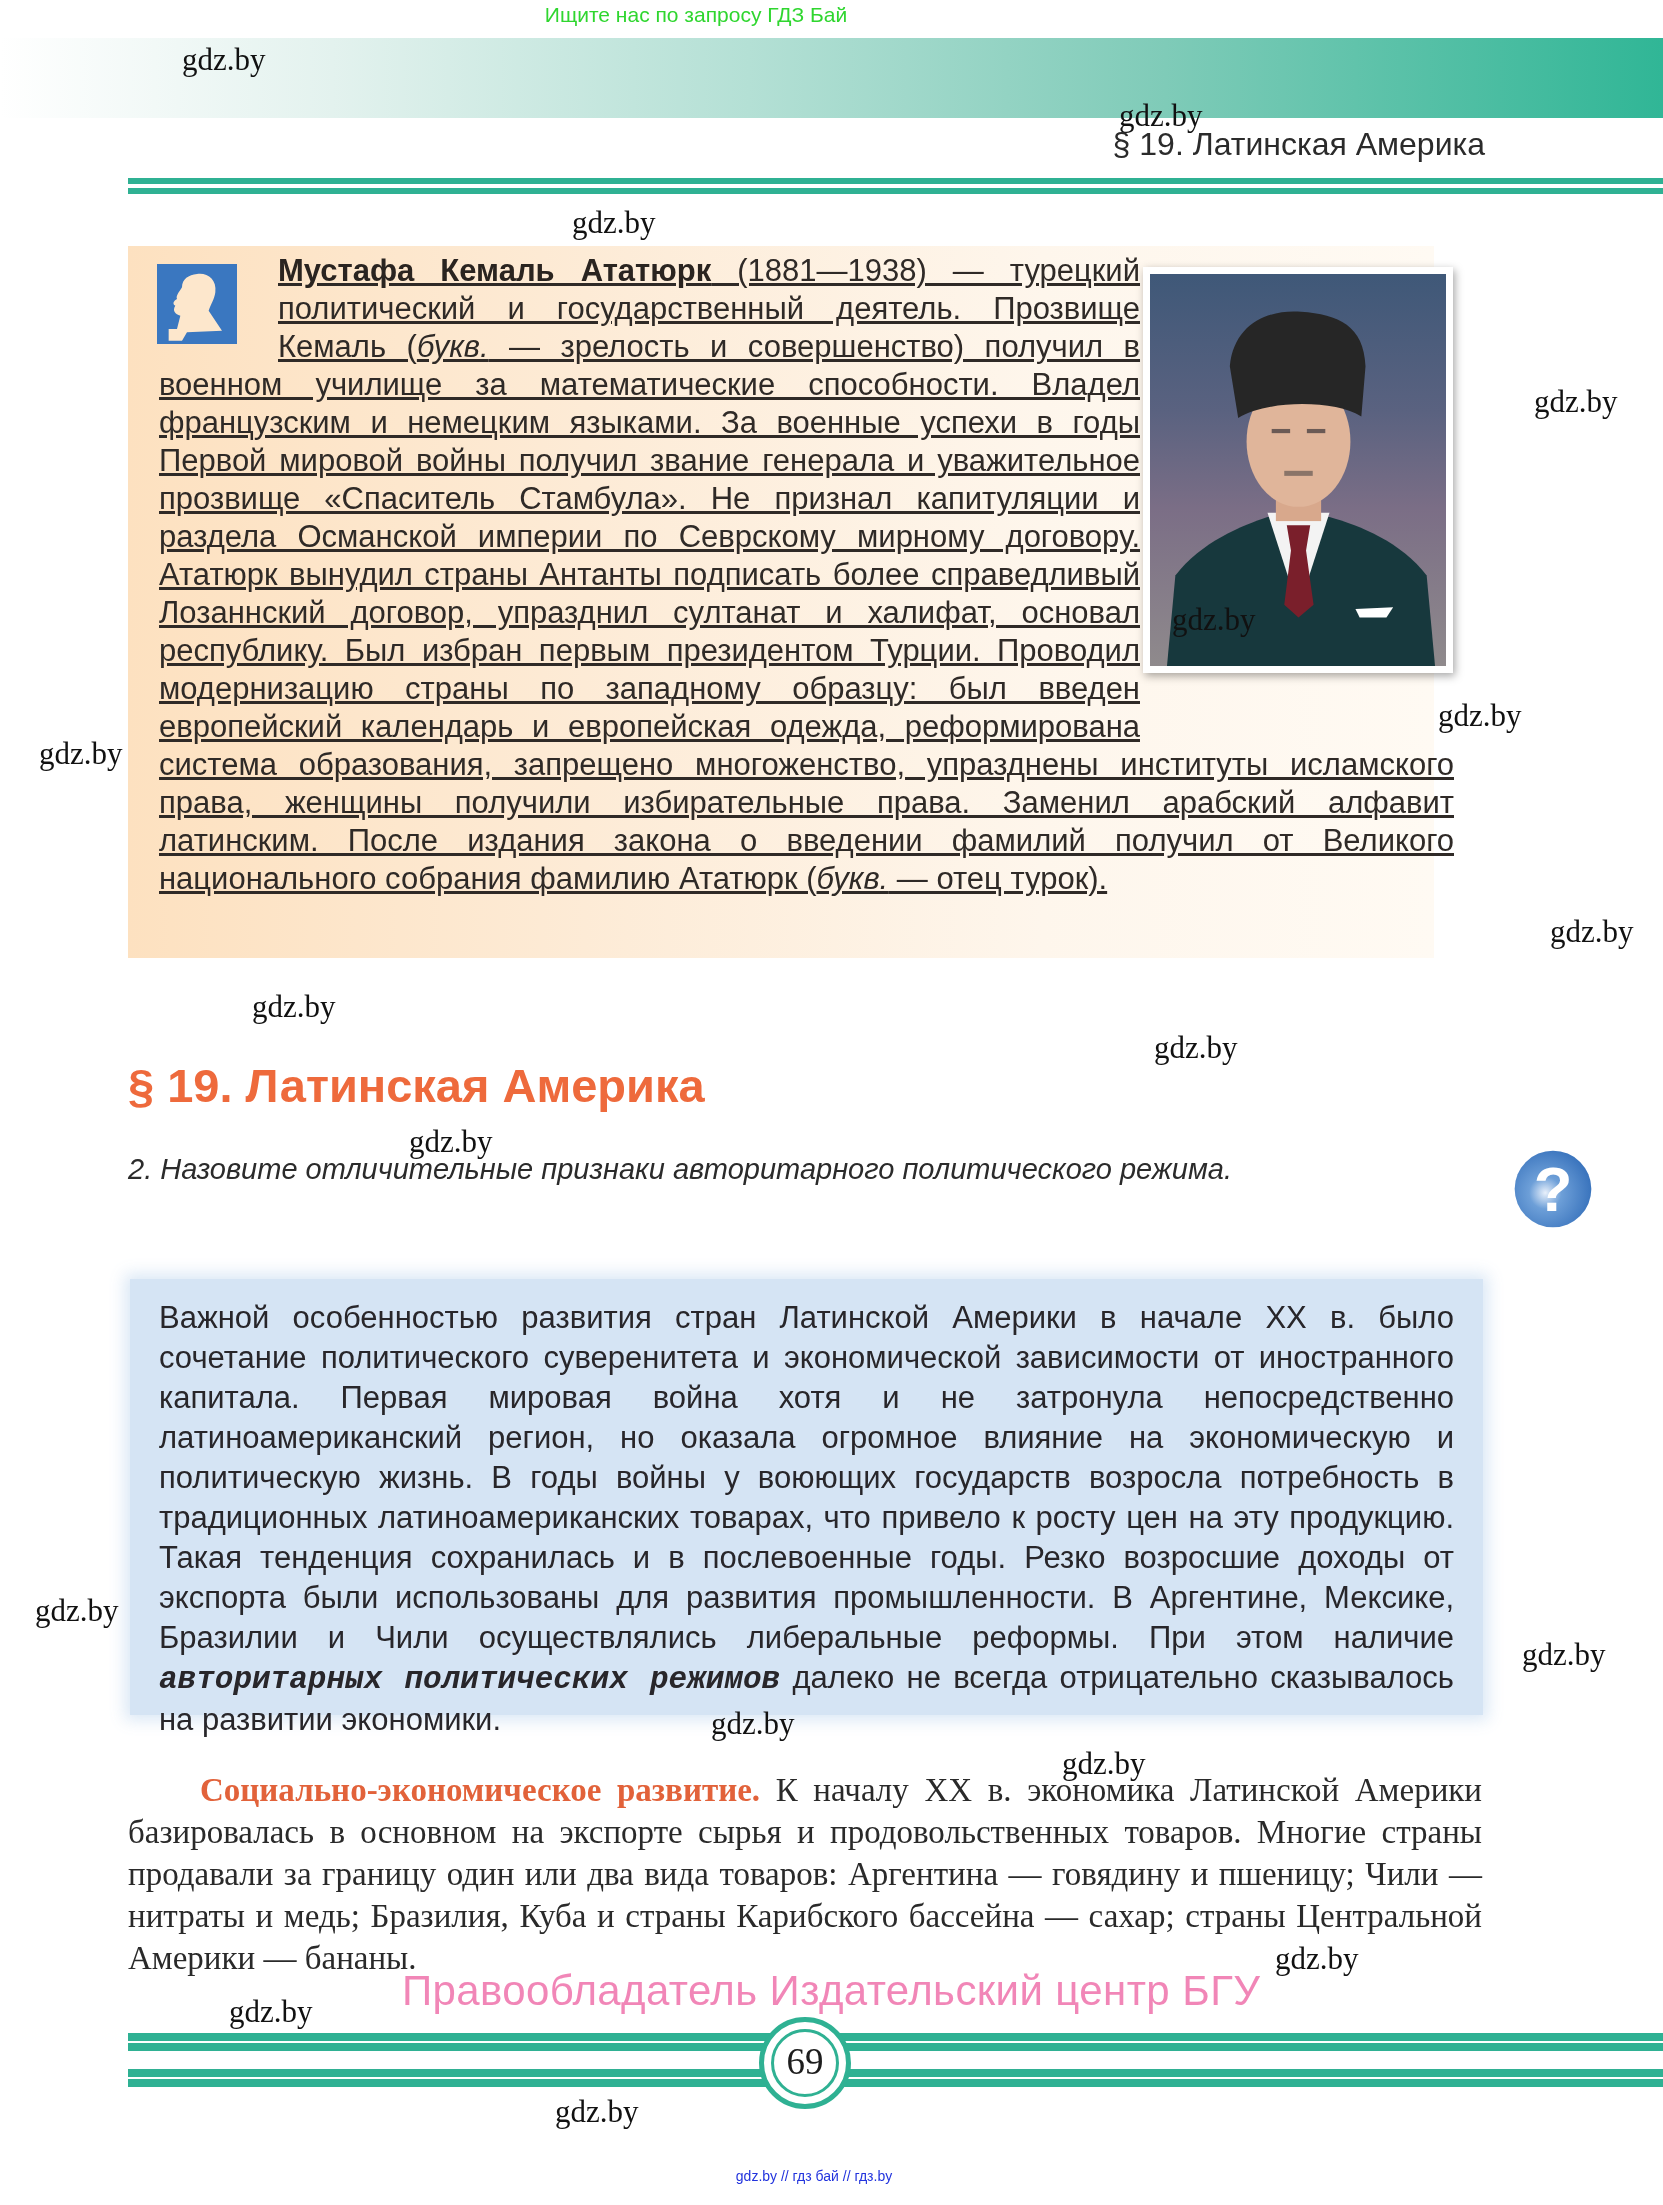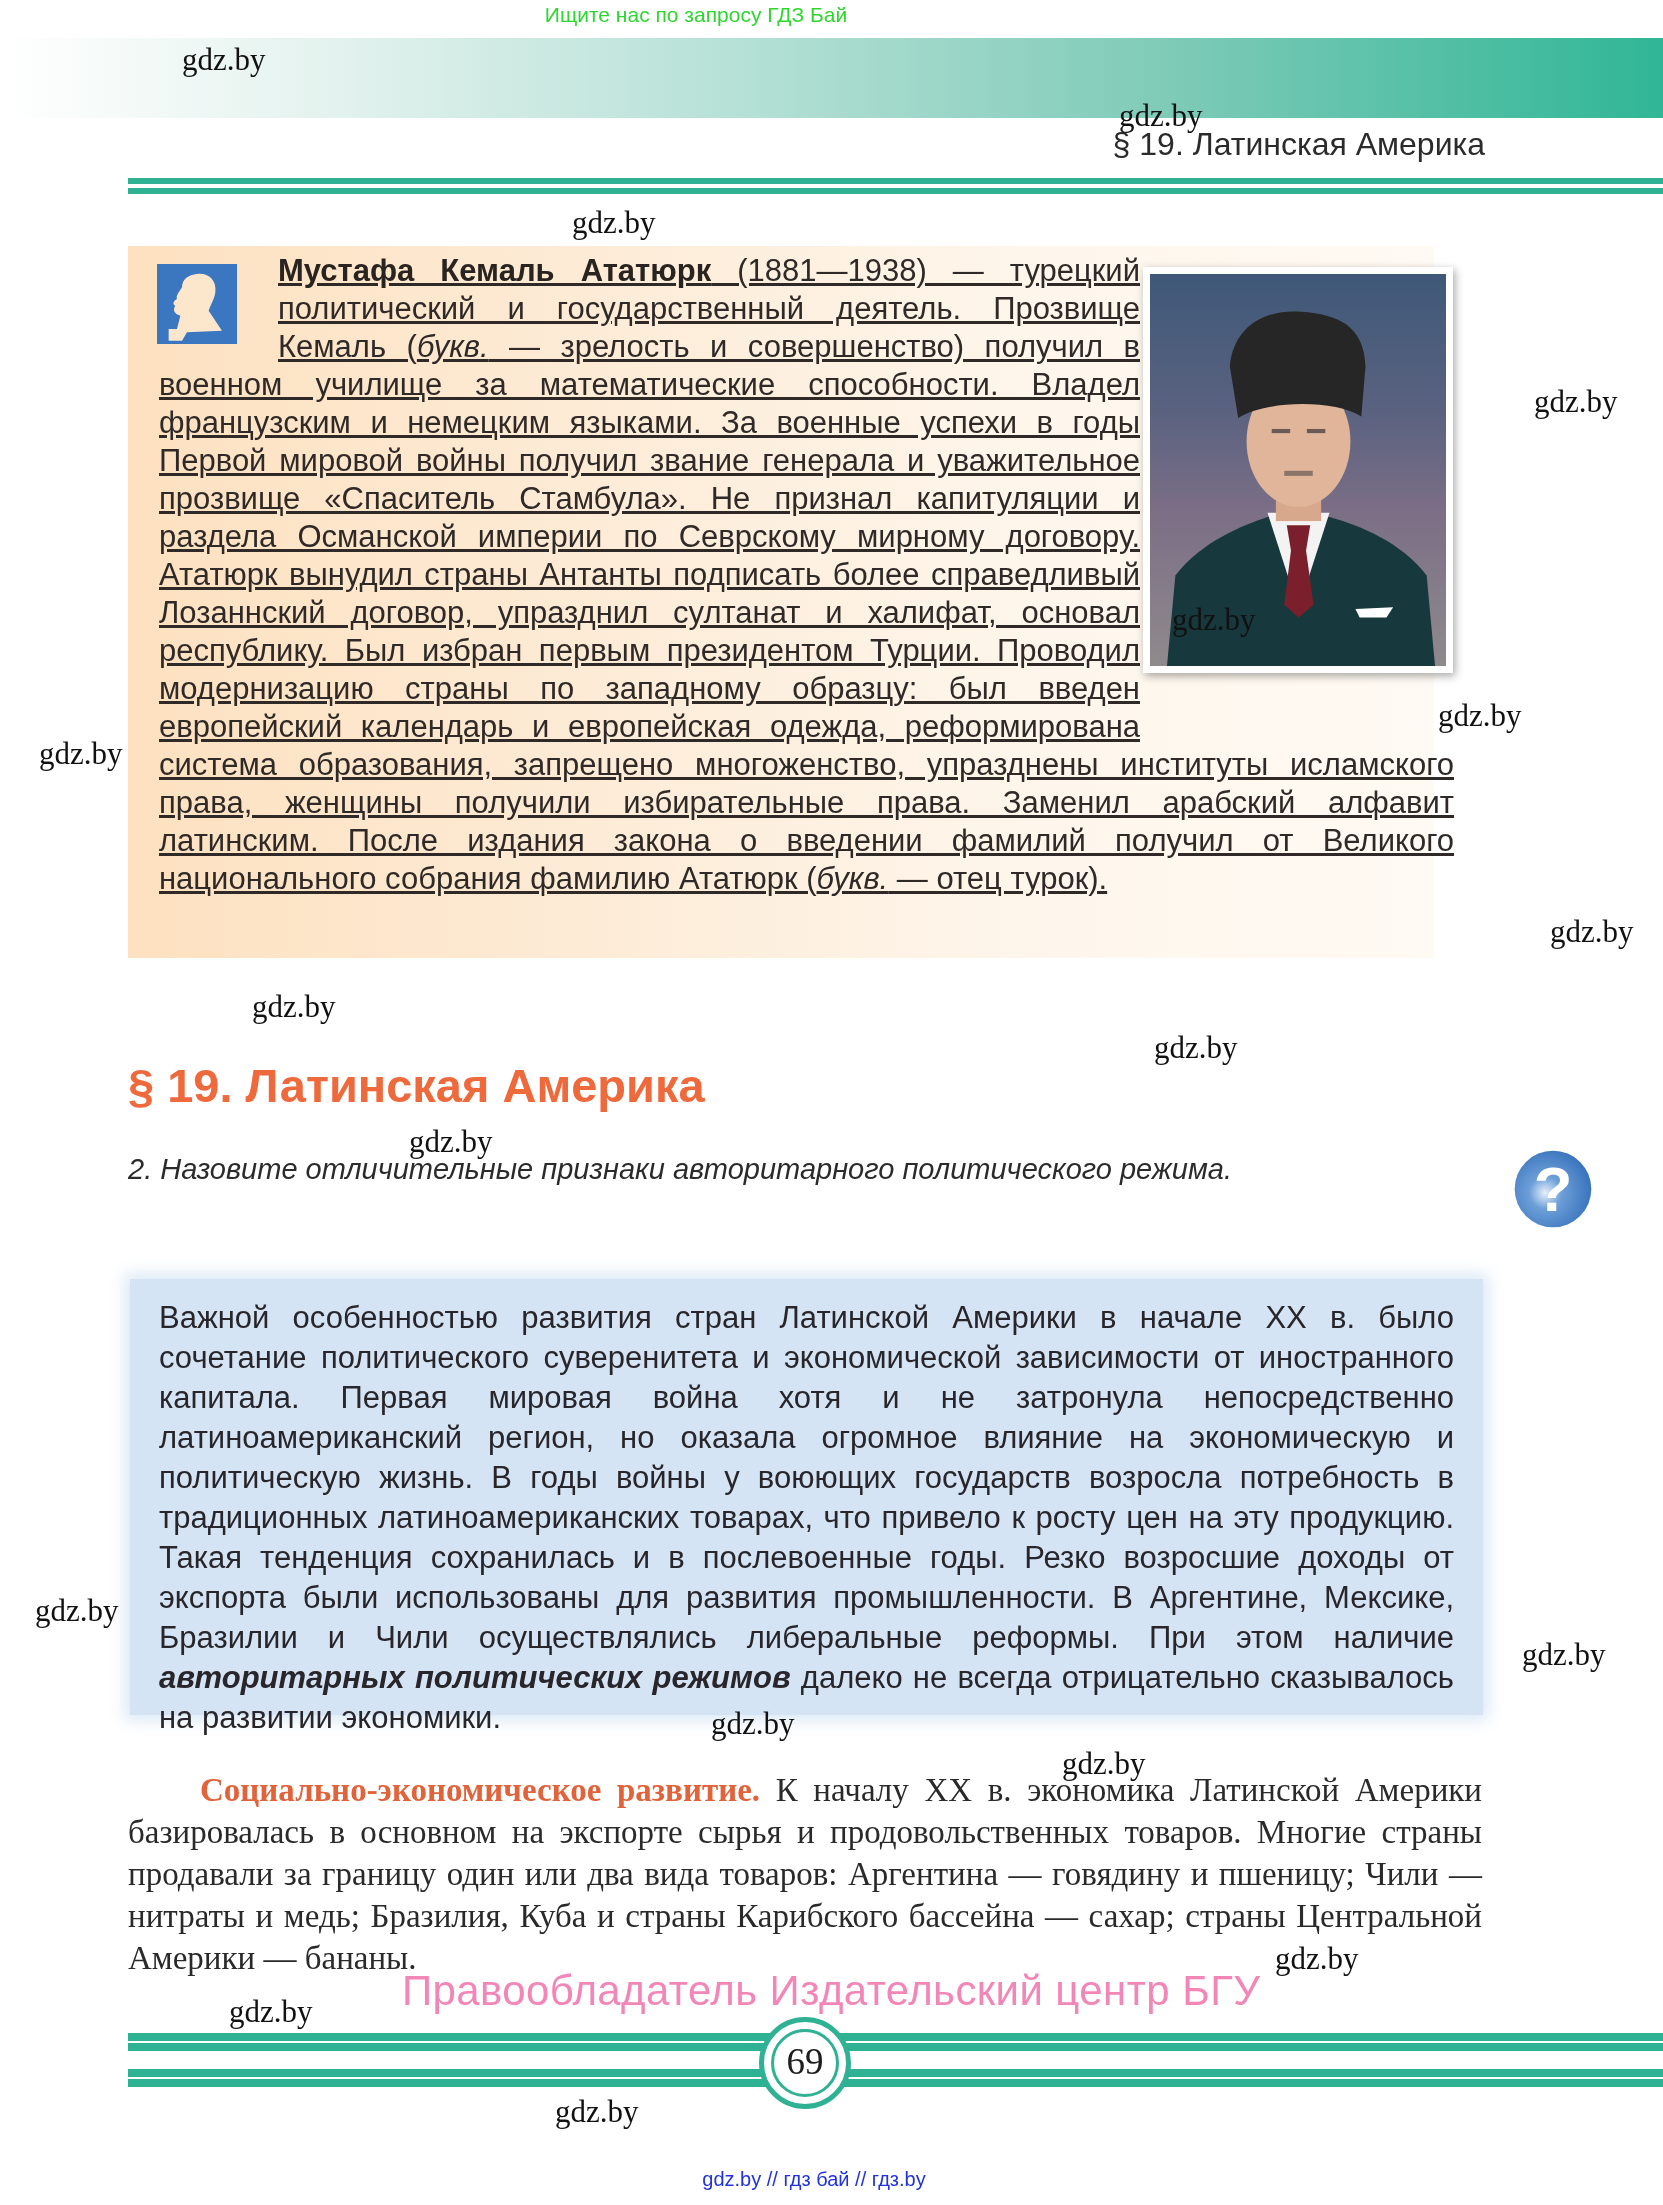--- a/index.html
+++ b/index.html
@@ -25,34 +25,34 @@
   .portrait { left:1143px; top:267px; width:310px; height:406px; background:#fff;
          box-shadow:1.7px 3.4px 8.4px rgba(0,0,0,0.35); }
   .portrait-inner { position:absolute; left:6.7px; top:6.7px; right:6.7px; bottom:6.7px; overflow:hidden;
          background:linear-gradient(180deg,#3f5878 0%,#5a6280 35%,#7b6e86 60%,#8f8a8c 100%); }
   .main-heading { left:128px; top:1058px; font-size:47px; font-weight:bold; color:#ee6a3c; }
   .questions { left:128px; top:1149px; width:1358px; font-size:29px; line-height:40px; font-style:italic; color:#2b2b2b; }
   .q-icon { left:1513px; top:1149px; width:80px; height:80px; }
   .intro-box { left:130px; top:1279px; width:1353px; height:436px; background:#d5e4f4;
          box-shadow:0 0 15px 5px rgba(213,228,244,0.9); }
   .intro-text { left:159px; top:1298px; width:1295px; font-size:31px; line-height:40px; text-align:justify; color:#28262a; }
-  .intro-text b { font-style:italic; }
+  .intro-text b { font-style:italic;font-family:Liberation Mono, monospace; }
   .para { left:128px; top:1769px; width:1354px; font-family:Liberation Serif, serif; font-size:33px;
          line-height:42px; text-align:justify; color:#2a2a2a; }
   .para .lead { color:#e2623a; font-weight:bold; }
   .para .indent { display:inline-block; width:72px; }
   .footer-rule { height:7.5px; background:#2fb193; }
   .page-circle { left:759px; top:2017px; width:92px; height:92px; border-radius:50%; background:#fff;
          border:5.9px solid #2fb193; box-sizing:border-box; }
   .page-circle-inner { position:absolute; left:6.7px; top:6.7px; right:6.7px; bottom:6.7px; border-radius:50%;
          border:3.4px solid #2fb193; }
   .page-num { left:759px; top:2040px; width:92px; text-align:center; font-family:"Liberation Serif", serif;
          font-size:37px; color:#1d1d1d; }
   .copyright { left:402px; top:1967px; font-size:42px; color:#f07ab0; opacity:0.9; letter-spacing:0.4px; }
-  .bottom-links { top:2168px; left:0; width:1628px; text-align:center; font-size:20px; color:#2233dd; }
+  .bottom-links { top:2168px; left:0; width:1628px; text-align:center; font-size:14px; color:#2233dd; }
 </style>
 </head>
 <body>
 
 <div class="abs search-banner">Ищите нас по запросу ГДЗ Бай</div>
 
 <div class="abs header-band"></div>
 <div class="abs running-title">§ 19. Латинская Америка</div>
 <div class="abs rule" style="top:178px;"></div>
 <div class="abs rule" style="top:188px;"></div>

